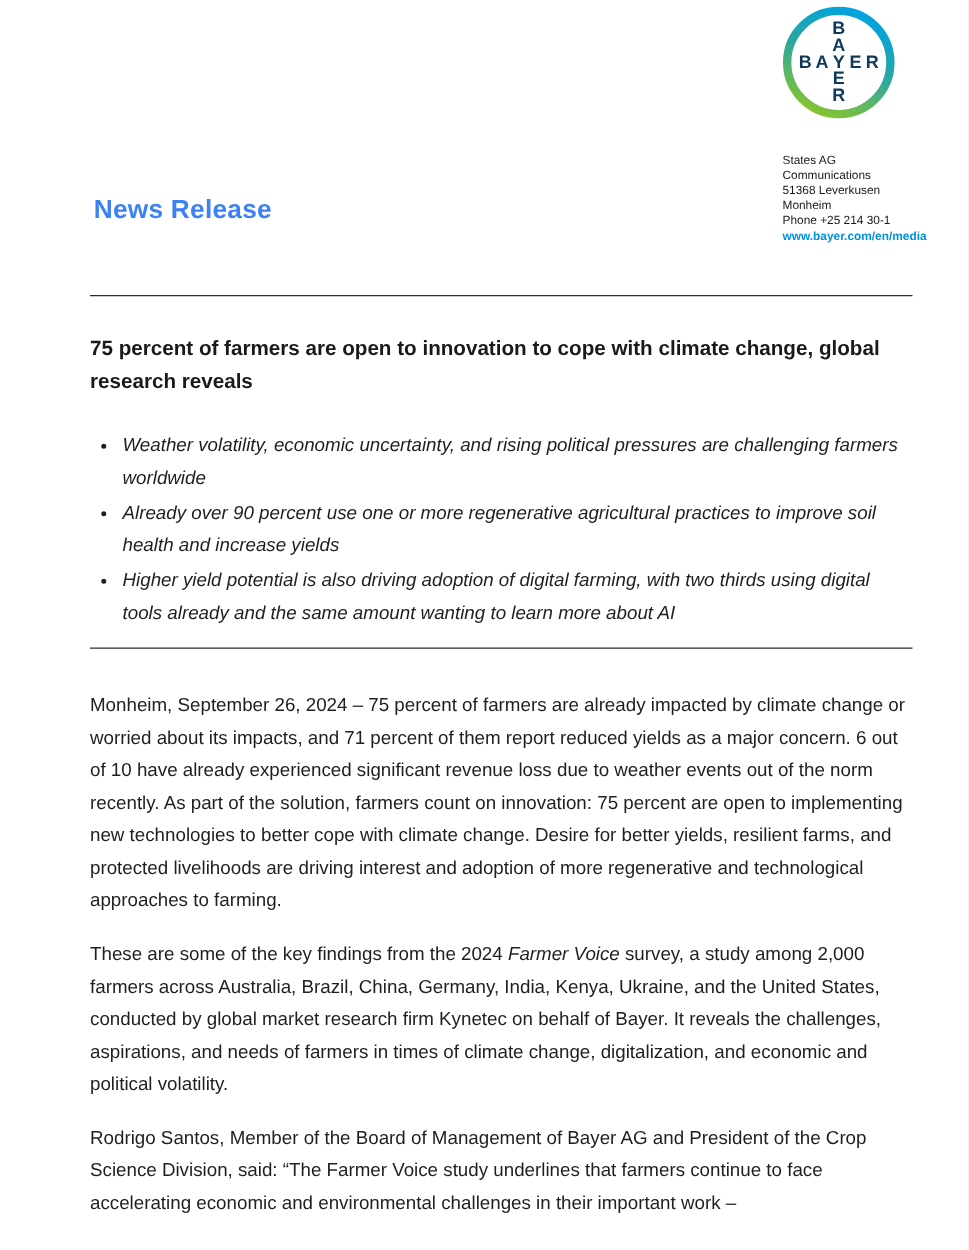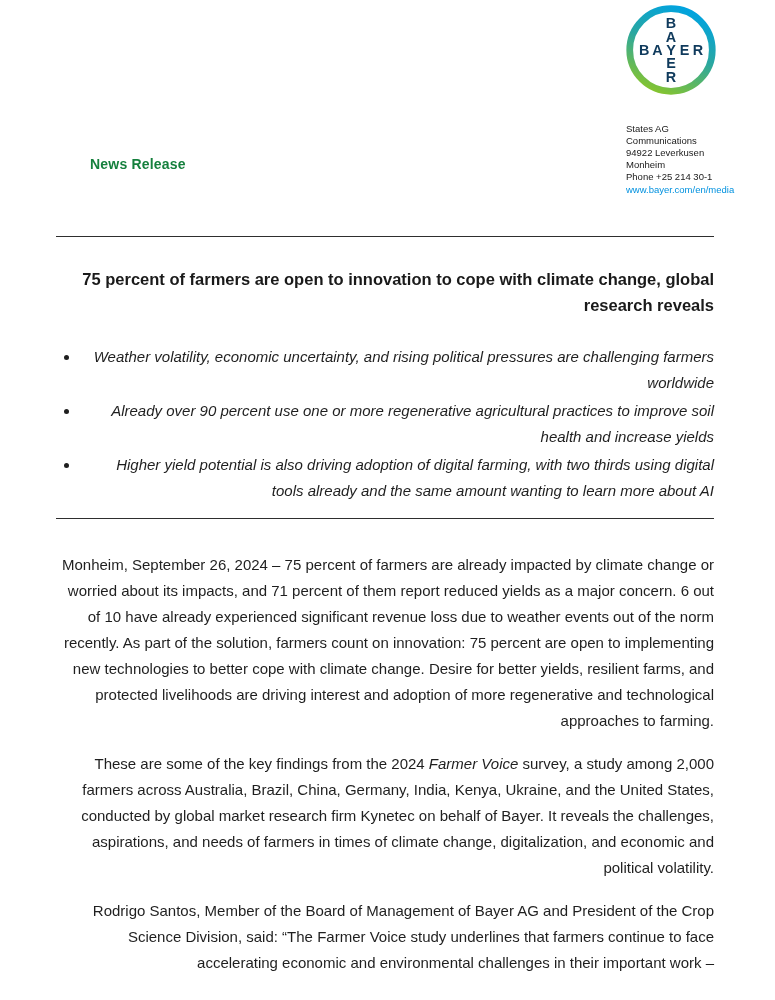--- a/index.html
+++ b/index.html
@@ -31,46 +31,45 @@
     top: 123px;
     left: 626px;
     width: 145px;
     font-size: 9.5px;
     line-height: 12px;
     color: #1a1a1a;
   }
   .contact .link {
     display: inline-block;
     margin-top: 1px;
-    font-weight: normal;
+    font-weight: bold;
     color: #0091df;
     text-decoration: none;
     white-space: nowrap;
   }
 
   
   .masthead {
     position: absolute;
     top: 156px;
-    left: 90px;
-    font-size: 14px;
+    left: 75px;
+    font-size: 21px;
     font-weight: bold;
-    color: #15803d;
+    color: #3b82f6;
     letter-spacing: 0.2px;
   }
 
   
   .content {
     position: absolute;
     top: 236px;
-    left: 56px;
+    left: 72px;
     width: 658px;
     font-size: 15px;
     line-height: 26px;
-    text-align: right;
   }
   .rule {
     border: none;
     border-top: 1.5px solid #2e2e2e;
     margin: 0;
   }
   .headline {
     margin: 29px 0 0 0;
     font-size: 16.5px;
     line-height: 26px;
@@ -113,21 +112,21 @@
 
     <text x="50" y="22">B</text>
     <text x="50" y="36">A</text>
     <text x="50" y="64">E</text>
     <text x="50" y="78">R</text>
   </svg>
 
   <div class="contact">
     <div>States AG</div>
     <div>Communications</div>
-    <div>94922 Leverkusen</div>
+    <div>51368 Leverkusen</div>
     <div>Monheim</div>
     <div>Phone +25 214 30-1</div>
     <a href="#" class="link">www.bayer.com/en/media</a>
   </div>
 
   <div class="masthead">News Release</div>
 
   <div class="content">
     <hr class="rule">
 

